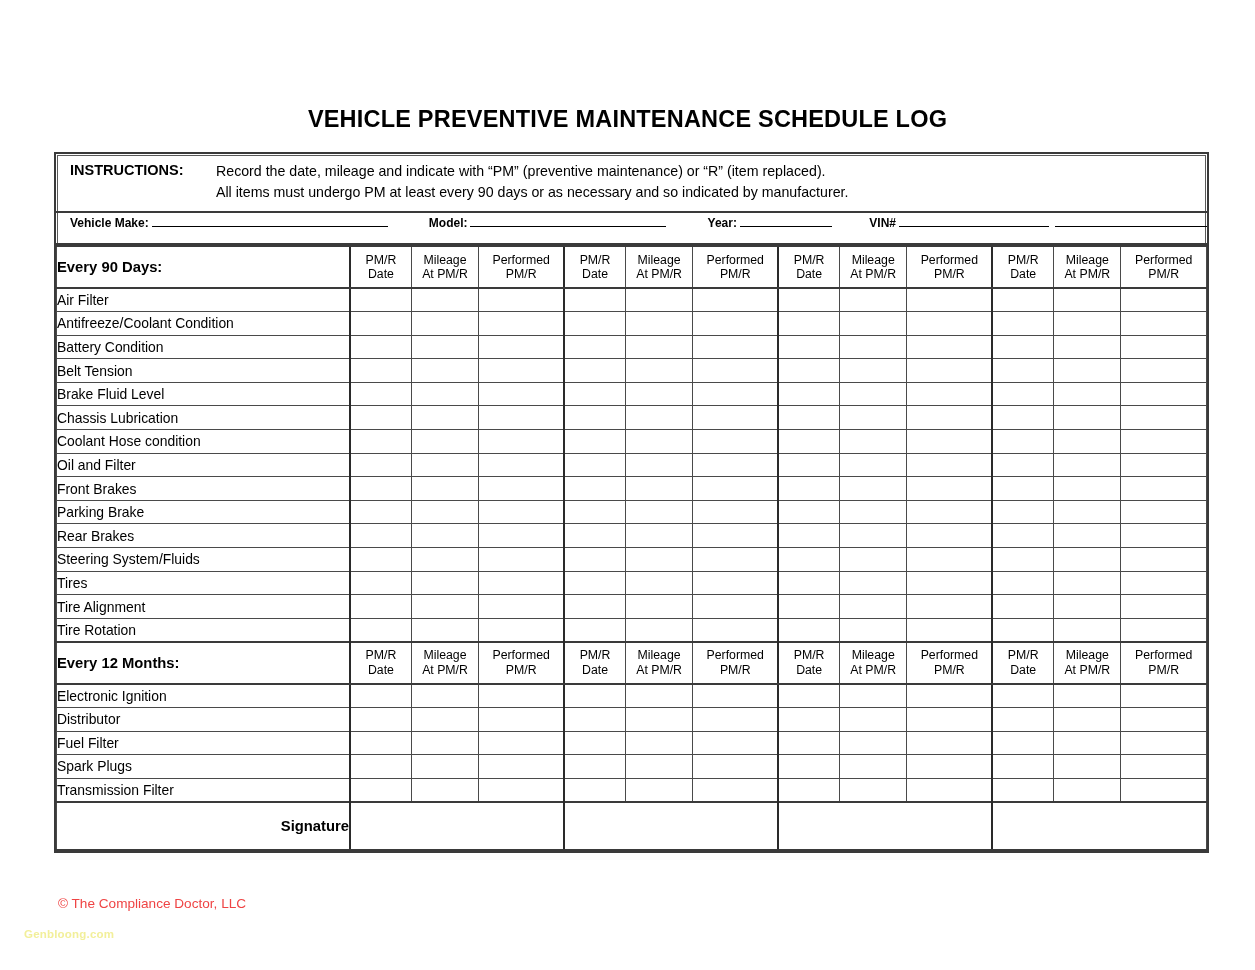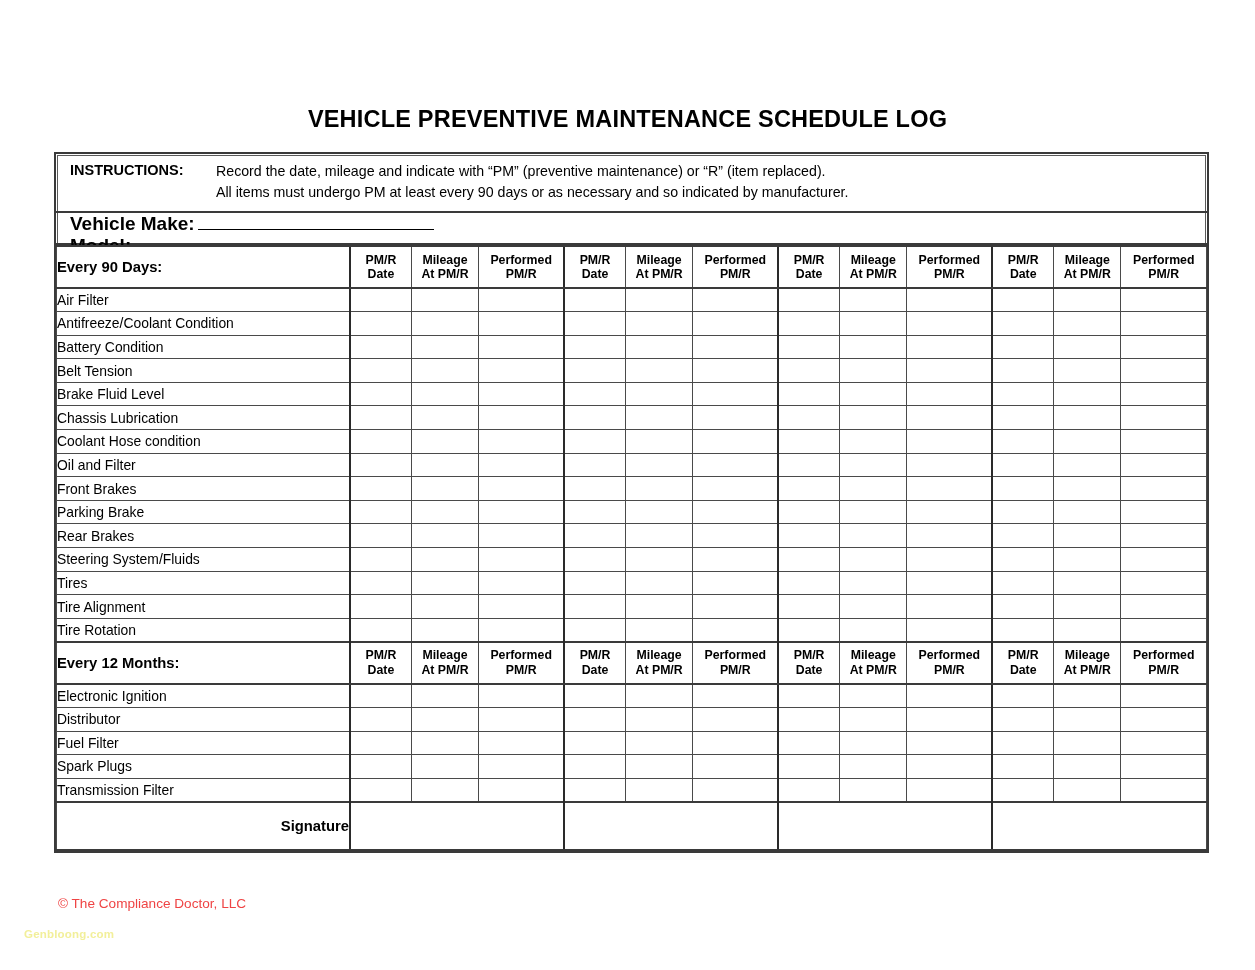--- a/index.html
+++ b/index.html
@@ -79,27 +79,26 @@
     line-height: 21px;
     padding-right: 10px;
   }
 
   
   .vehicle-band {
     display: flex;
     align-items: baseline;
     height: 32px;
     border-bottom: 2px solid #3a3a3a;
-    font-size: 19px;
+    font-size: 12px;
     font-weight: bold;
     padding-left: 14px;
     position: relative;
     z-index: 2;
     box-sizing: border-box;
-    flex-direction: column;
   }
   .vf { display: flex; align-items: baseline; white-space: nowrap; }
   .vf-label { font-weight: bold; }
   .vf-rule {
     display: inline-block;
     border-bottom: 1.6px solid #000;
     height: 13px;
     margin-left: 3px;
   }
   .rule-make  { width: 236px; }
@@ -143,21 +142,21 @@
   }
   th.section-title {
     text-align: left;
     vertical-align: middle;
     font-size: 14.8px;
     font-weight: bold;
     padding-left: 14px;
   }
   th.colhead {
     font-size: 12.3px;
-    font-weight: bold;
+    font-weight: normal;
     line-height: 14.5px;
     text-align: center;
     vertical-align: middle;
     padding: 1px 1px;
   }
   th.colhead .l2 { display: block; }
 
   
   tr.item-row td { height: 23.6px; }
   td.item-label {

